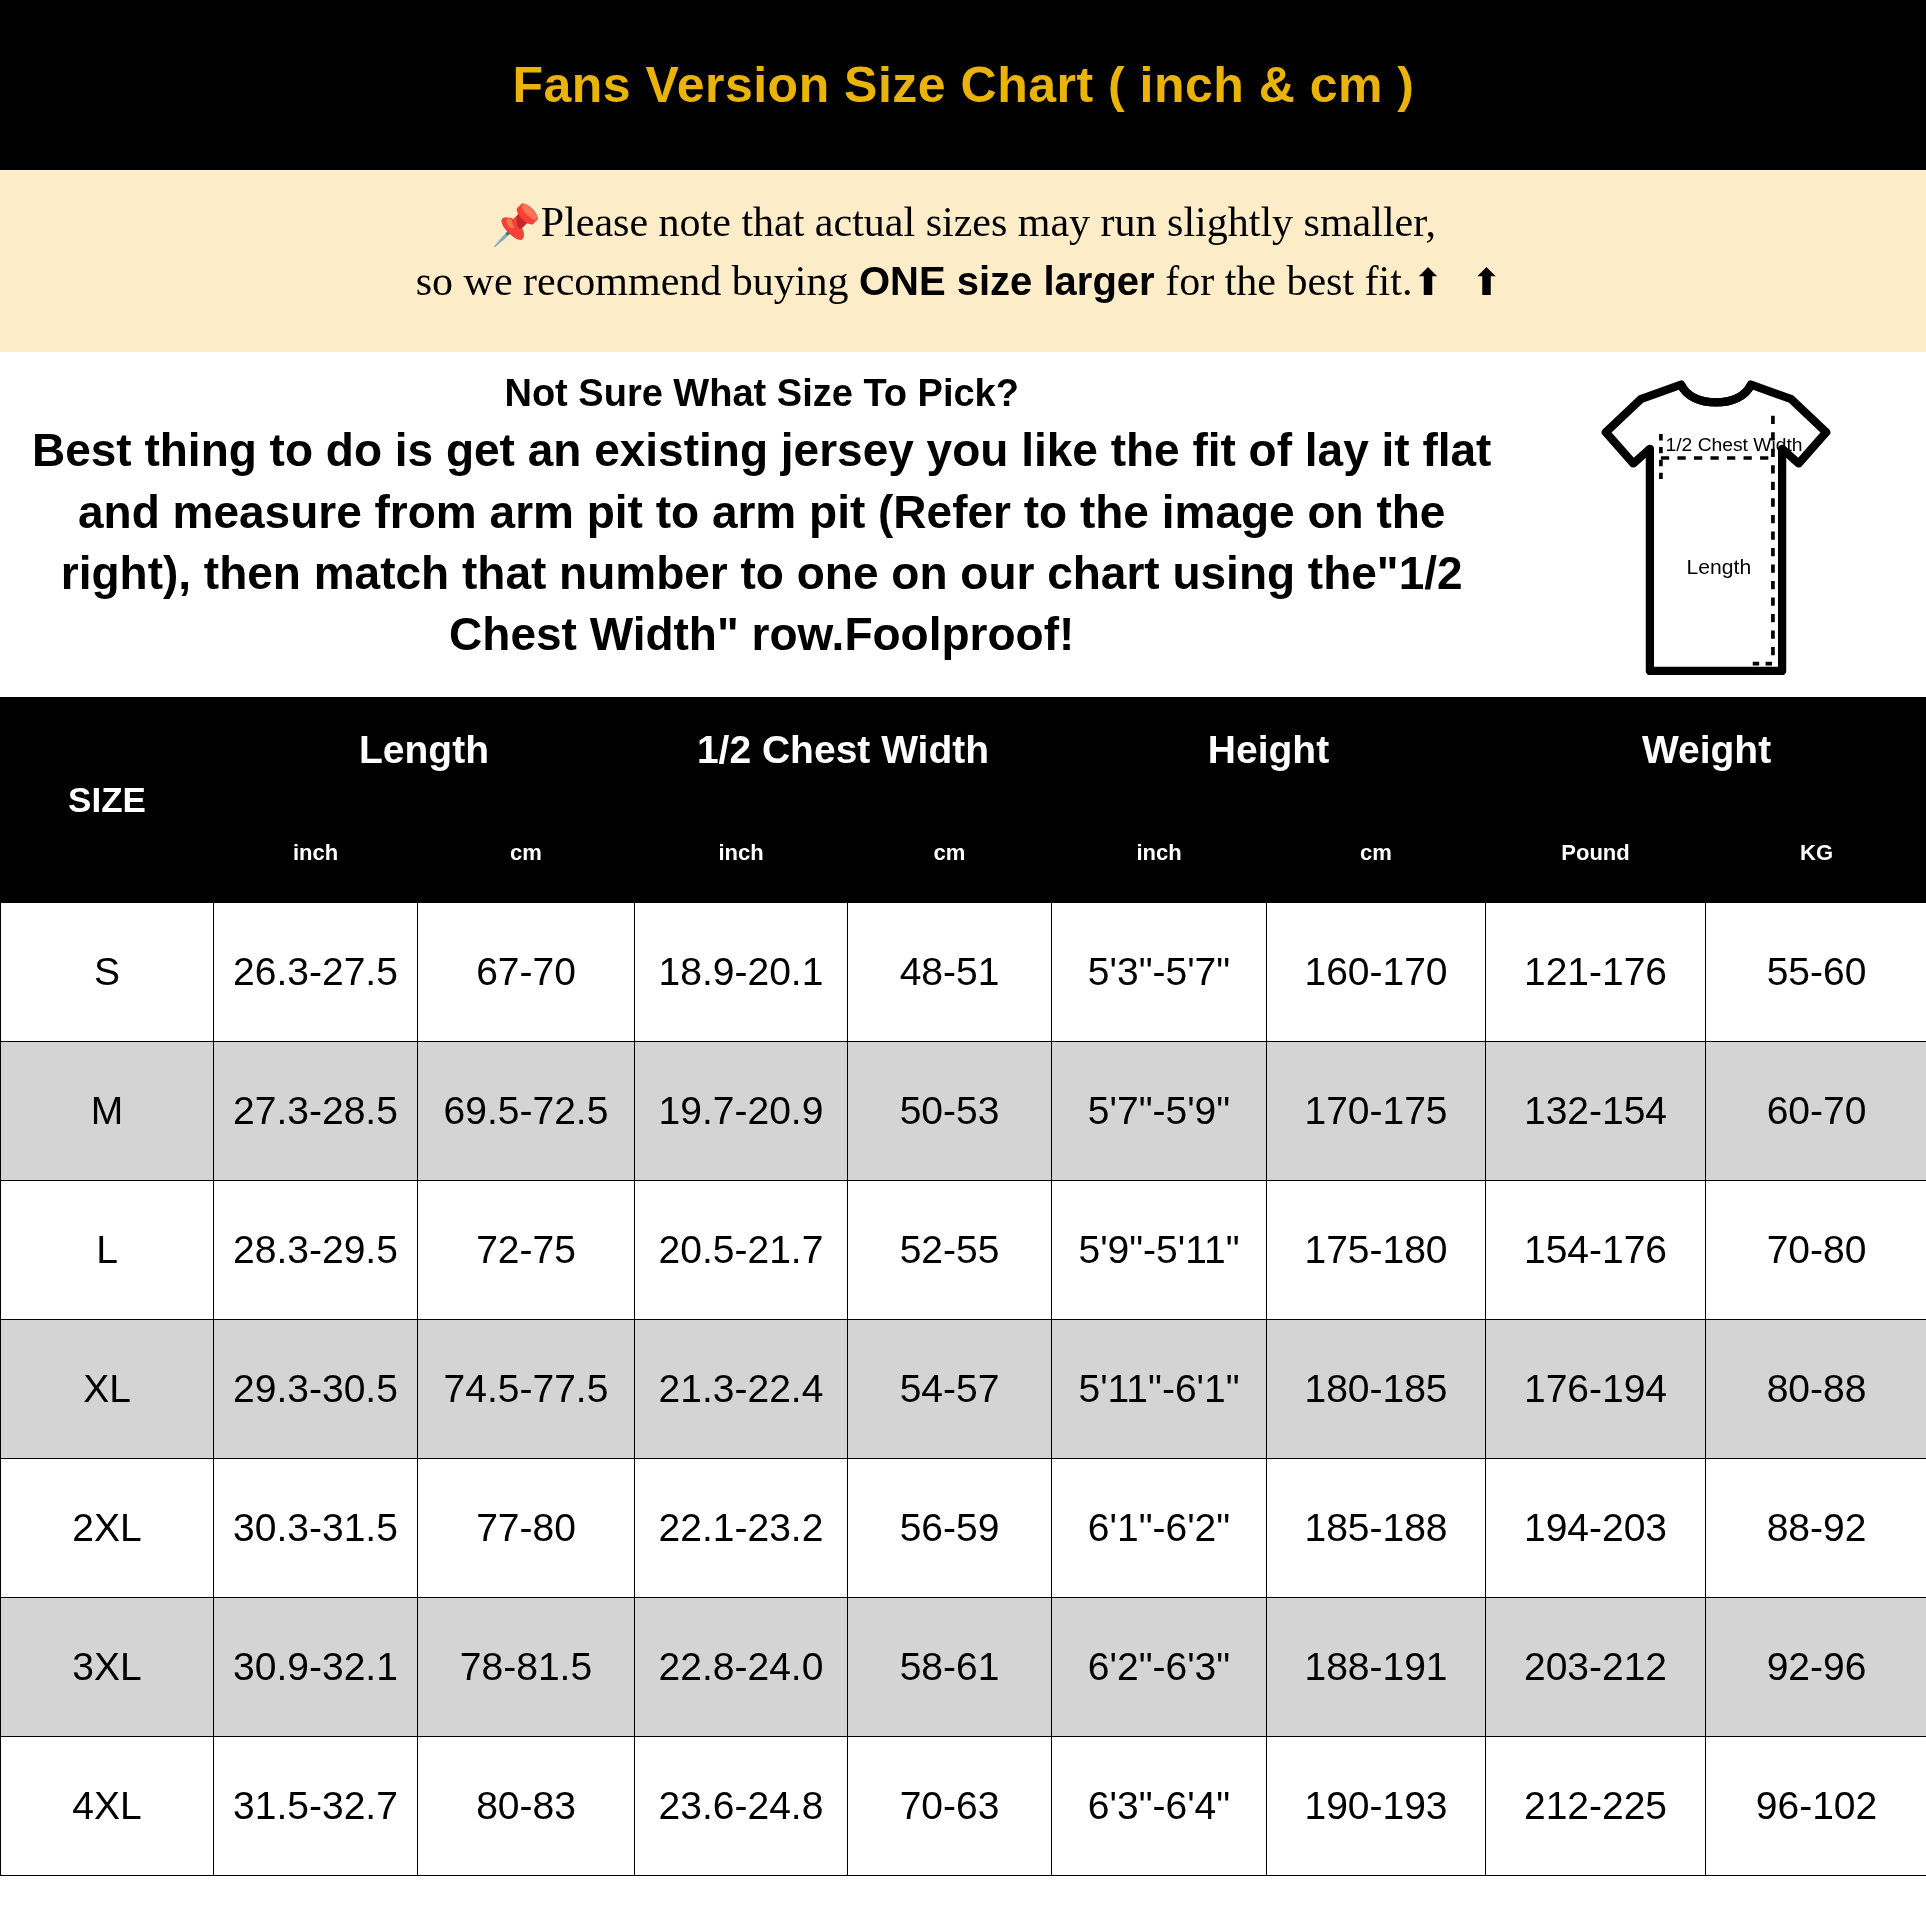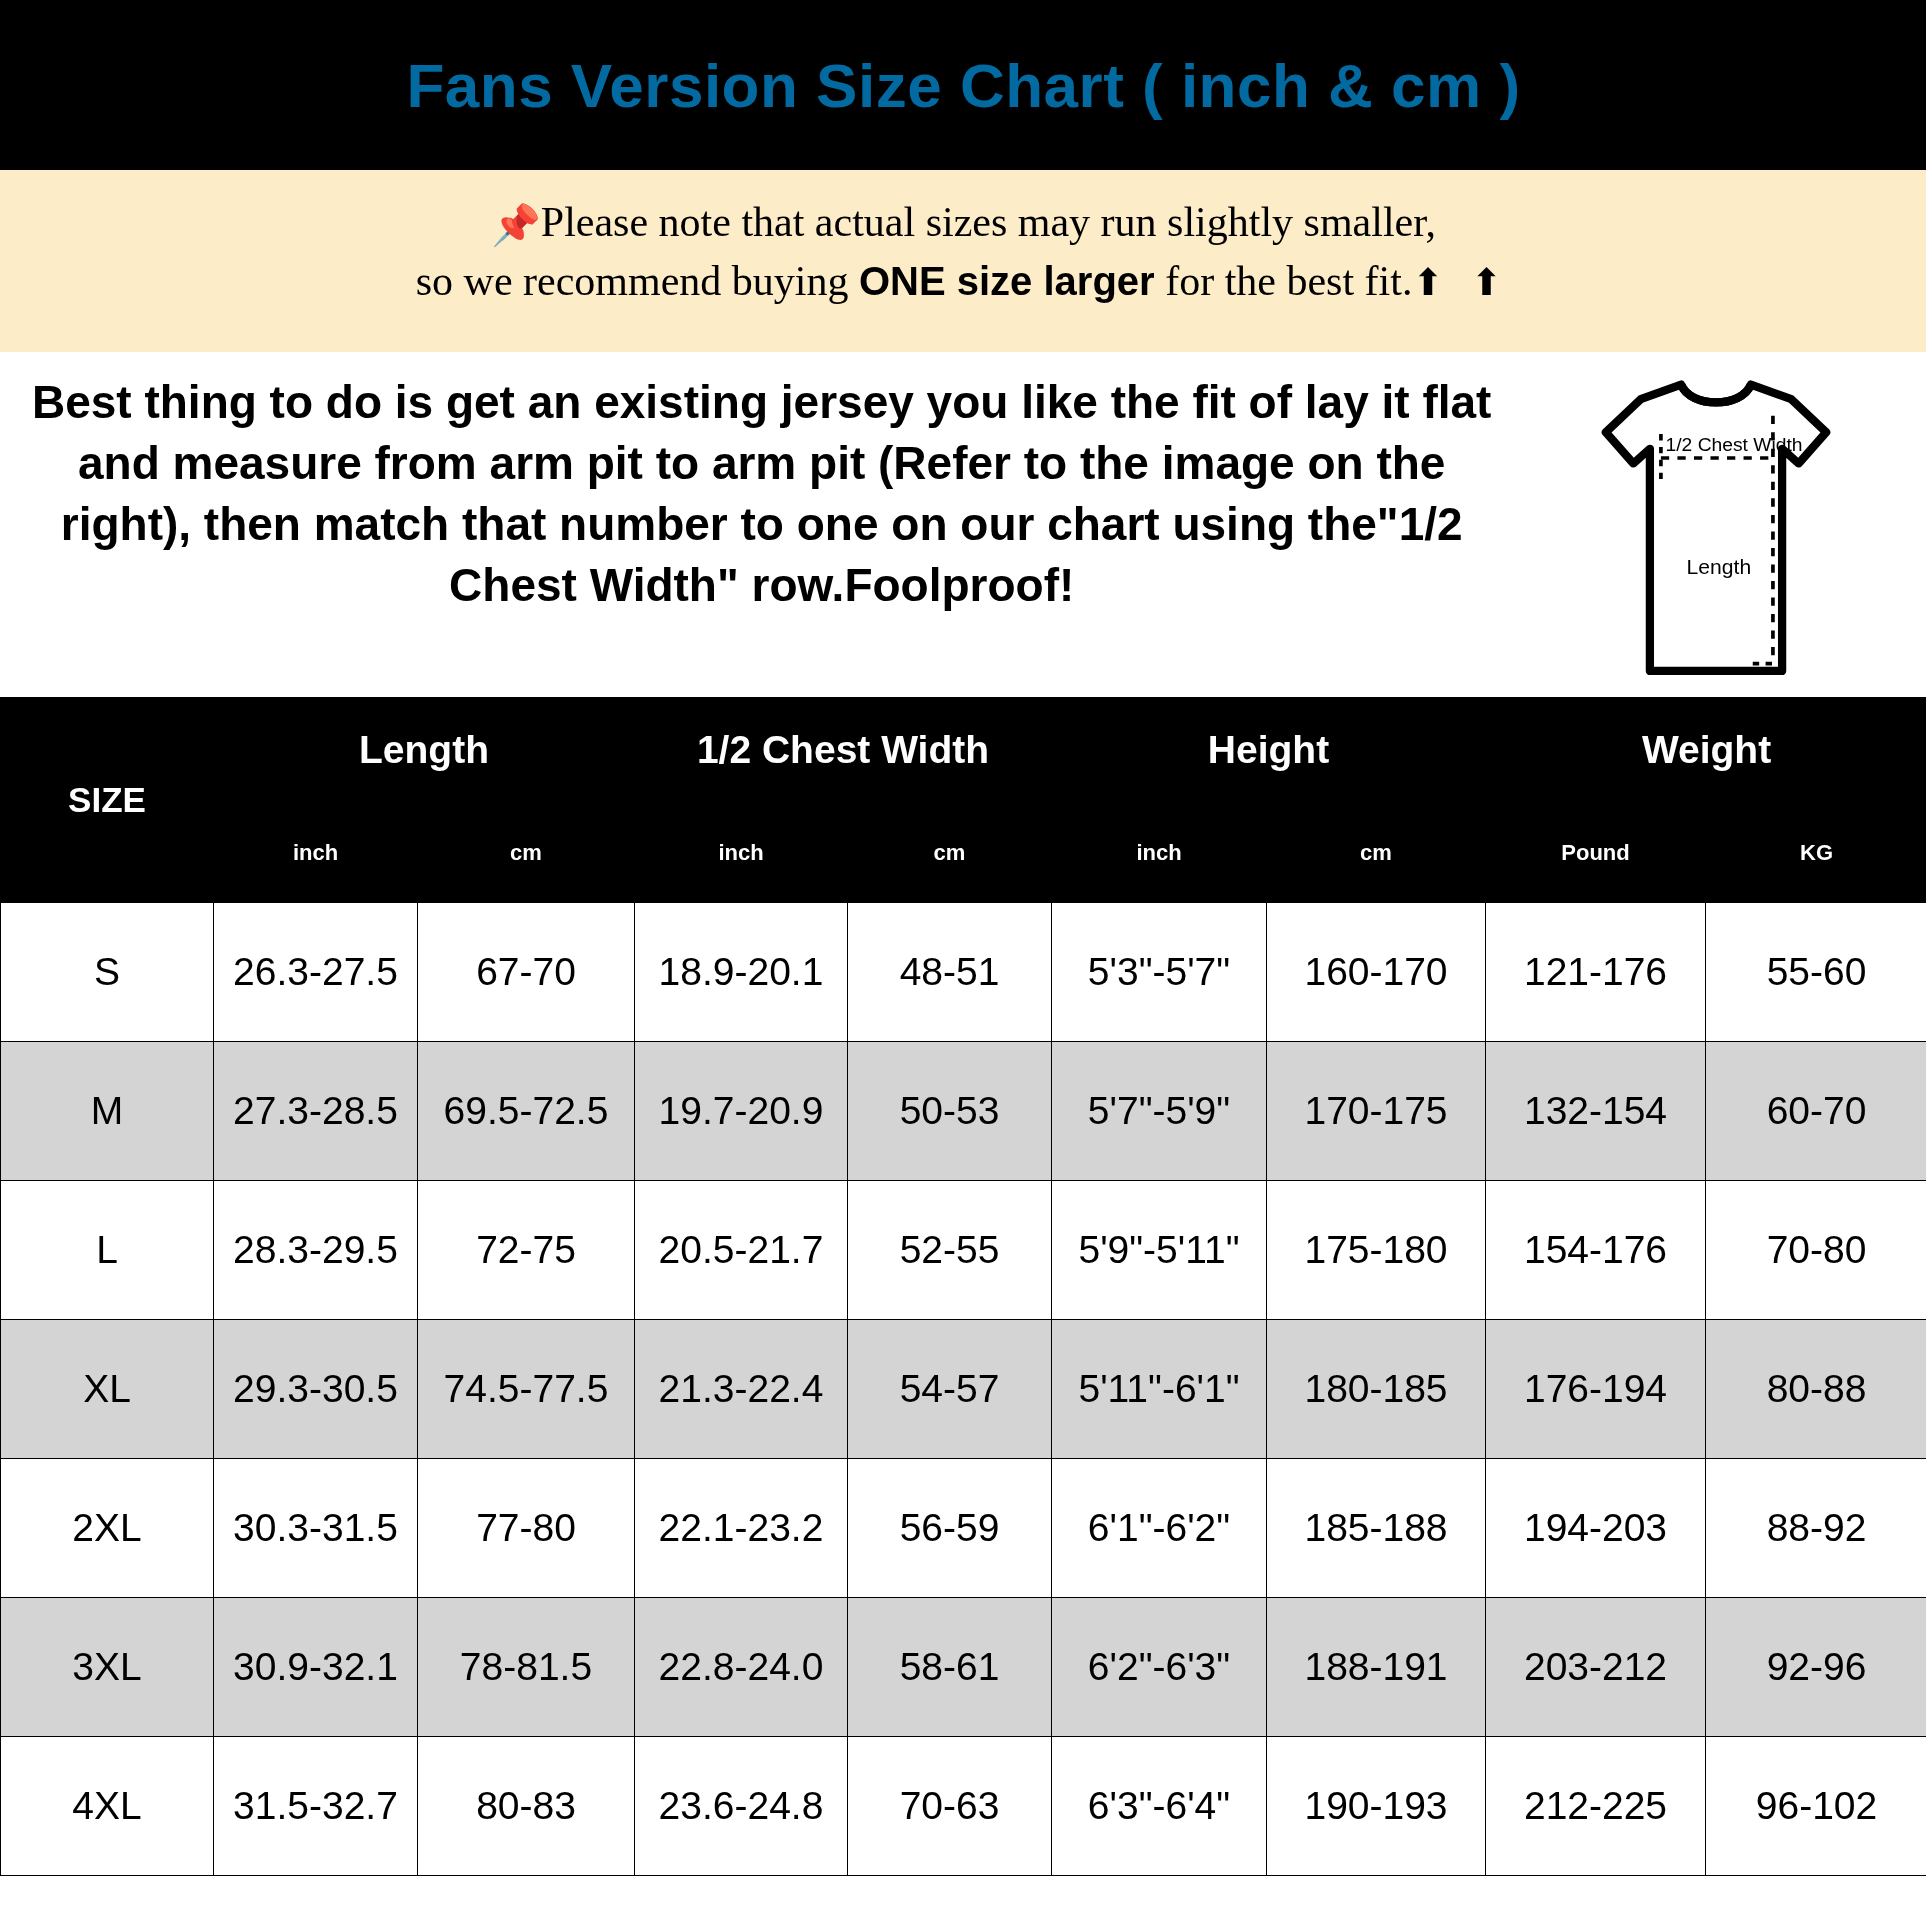--- a/index.html
+++ b/index.html
@@ -24,22 +24,22 @@
 
   
   .title-bar {
     background: #000000;
     height: 170px;
     display: flex;
     align-items: center;
     justify-content: center;
   }
   .title-bar .title {
-    color: #0369a1;
-    font-size: 62px;
+    color: #eab308;
+    font-size: 50px;
     font-weight: bold;
     letter-spacing: 0.5px;
     font-family: "Liberation Sans", sans-serif;
     text-align: center;
   }
 
   
   .note-banner {
     background: #fdecc8;
     padding: 24px 0 41px 0;
@@ -151,20 +151,21 @@
     <div class="note-line">
       <span class="pin">📌</span><span>Please note that actual sizes may run slightly smaller,</span>
     </div>
     <div class="note-line">
       <span>so we recommend buying </span><span class="emph">ONE size larger</span><span> for the best fit.</span><span class="arrows">⬆ ⬆</span>
     </div>
   </div>
 
   <div class="advice">
     <div class="advice-text">
+      <div class="advice-head">Not Sure What Size To Pick?</div>
       <div class="advice-body">Best thing to do is get an existing jersey you like the fit of lay it flat and measure from arm pit to arm pit (Refer to the image on the right), then match that number to one on our chart using the"1/2 Chest Width" row.Foolproof!</div>
     </div>
     <div class="tee-wrap">
       <svg width="386" height="303" viewBox="0 0 420 330">
         <path d="M128 22 L172 6 C182 32 238 32 248 6 L292 22 L330 58 L300 92 L282 76 L282 318 L138 318 L138 76 L120 92 L90 58 Z" fill="#ffffff" stroke="#000000" stroke-width="9" stroke-linejoin="round"></path>
         <path d="M172 6 C182 32 238 32 248 6" fill="none" stroke="#000000" stroke-width="9"></path>
         <line x1="150" y1="86" x2="272" y2="86" stroke="#000000" stroke-width="4" stroke-dasharray="9,9"></line>
         <line x1="150" y1="60" x2="150" y2="112" stroke="#000000" stroke-width="4" stroke-dasharray="7,7"></line>
         <line x1="272" y1="40" x2="272" y2="310" stroke="#000000" stroke-width="4" stroke-dasharray="9,9"></line>
         <line x1="250" y1="310" x2="292" y2="310" stroke="#000000" stroke-width="4" stroke-dasharray="7,7"></line>

